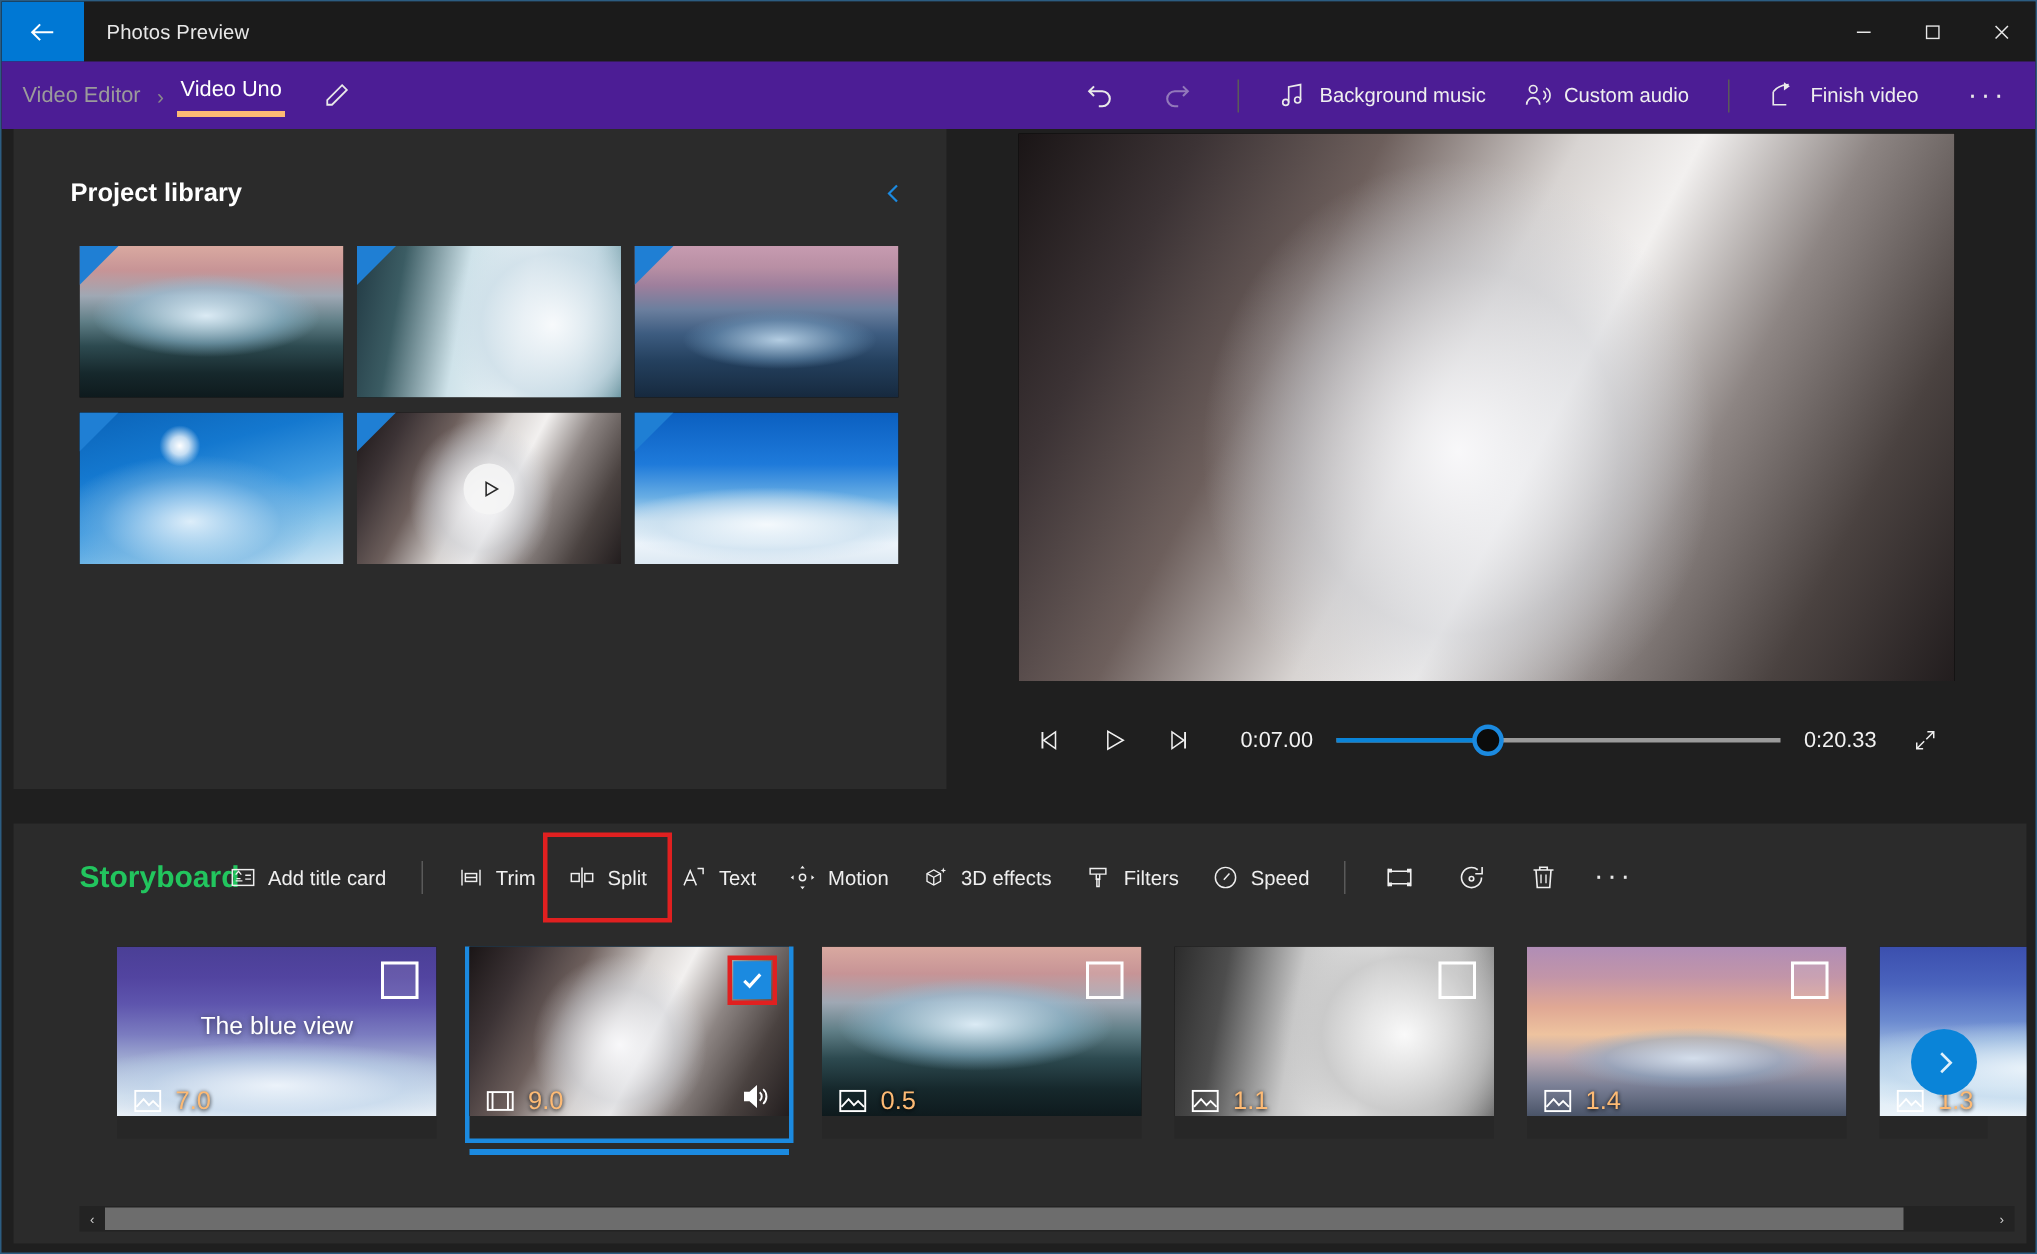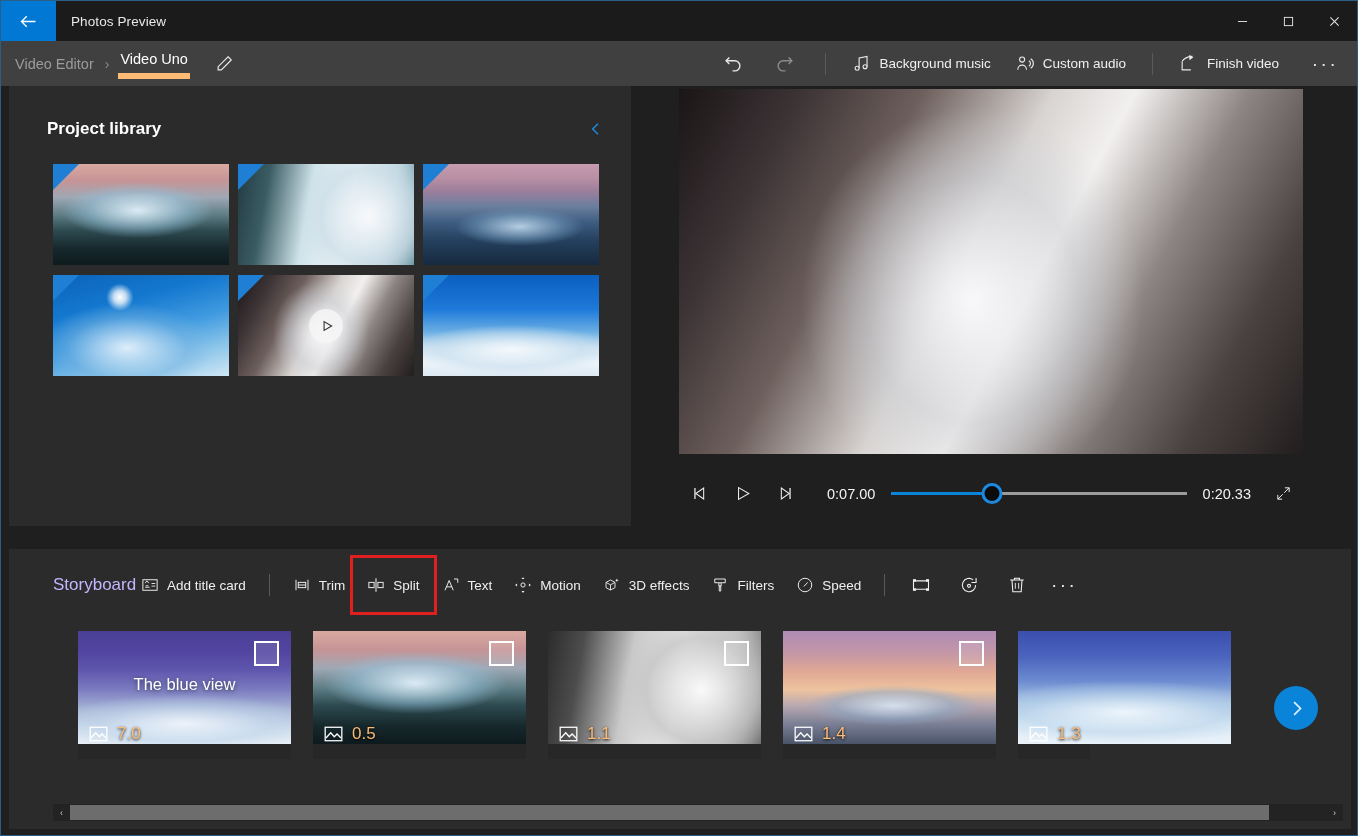--- a/index.html
+++ b/index.html
@@ -41,31 +41,31 @@
     width: 46px; height: 40px;
     display: flex; align-items: center; justify-content: center;
     cursor: pointer;
   }
   .wc svg { width: 11px; height: 11px; }
 
   
   #breadcrumbbar {
     position: absolute; top: 40px; left: 0;
     width: 100%; height: 45px;
-    background: #404040;
+    background: #4c1d95;
     display: flex; align-items: center;
   }
   #crumbs { display: flex; align-items: center; padding-left: 12px; }
   .crumb {
     color: #9b9b9b; font-size: 14.5px;
     padding: 3px 2px; cursor: pointer;
   }
   .crumb.current {
     color: #fff;
-    border-bottom: 6px solid #fdba74;
+    border-bottom: 4px solid #fdba74;
     padding-bottom: 6px;
   }
   .crumb-sep { color: #8a8a8a; font-size: 14px; margin: 0 9px; }
   #rename-btn {
     margin-left: 20px; width: 30px; height: 30px;
     display: flex; align-items: center; justify-content: center;
     cursor: pointer;
   }
   #rename-btn svg { width: 19px; height: 19px; }
 
@@ -221,21 +221,21 @@
   
   #storyboard {
     position: absolute; top: 548px; left: 8px;
     width: 1342px; height: 280px;
     background: #2b2b2b;
   }
   #sb-bar {
     display: flex; align-items: center;
     height: 72px; padding: 0 30px 0 44px;
   }
-  #sb-title { color: #c4b5fd; font-size: 17px; font-weight: normal; }
+  #sb-title { color: #22c55e; font-size: 20px; font-weight: bold; }
   #sb-tools {
     margin-left: auto; margin-right: auto;
     display: flex; align-items: center;
     transform: translateX(-120px);
   }
   .sb-item {
     position: relative;
     display: flex; align-items: center; gap: 8px;
     height: 34px; padding: 0 11px;
     color: #efefef; font-size: 13.5px;
@@ -692,20 +692,41 @@
           <div class="clip-caption">The blue view</div>
           <div class="clip-check"></div>
           <div class="clip-meta">
             <svg viewBox="0 0 24 20" fill="none" stroke="#fff" stroke-width="1.6">
               <rect x="1.5" y="1.5" width="21" height="17"></rect>
               <path d="M2.5 15l6-6.5 4.5 5 3.5-3.5 5 5"></path>
             </svg>
             <span class="clip-dur">7.0</span>
           </div>
         </div>
+        <div class="clip selected">
+          <div class="clip-inner">
+            <div class="img ph-waterfall"></div>
+          </div>
+          <div class="clip-check checked check-highlight">
+            <svg viewBox="0 0 24 24" fill="none" stroke="#fff" stroke-width="3">
+              <path d="M4.5 12.5l5 5 10-11"></path>
+            </svg>
+          </div>
+          <div class="clip-meta">
+            <svg viewBox="0 0 24 20" fill="none" stroke="#fff" stroke-width="1.6">
+              <rect x="1.5" y="2.5" width="21" height="15"></rect>
+              <path d="M5.5 2.5v15M18.5 2.5v15"></path>
+            </svg>
+            <span class="clip-dur">9.0</span>
+          </div>
+          <div class="clip-audio"><svg viewBox="0 0 24 22" fill="none" stroke="#fff" stroke-width="1.6">
+              <path d="M3 8h4l5-4.5v15L7 14H3z" fill="#fff"></path>
+              <path d="M15 7.5a4.5 4.5 0 0 1 0 7M17.8 5a8 8 0 0 1 0 12"></path>
+            </svg></div>
+        </div>
         <div class="clip">
           <div class="clip-inner">
             <div class="img ph-ice-sunset"></div>
           </div>
           <div class="clip-check"></div>
           <div class="clip-meta">
             <svg viewBox="0 0 24 20" fill="none" stroke="#fff" stroke-width="1.6">
               <rect x="1.5" y="1.5" width="21" height="17"></rect>
               <path d="M2.5 15l6-6.5 4.5 5 3.5-3.5 5 5"></path>
             </svg>

